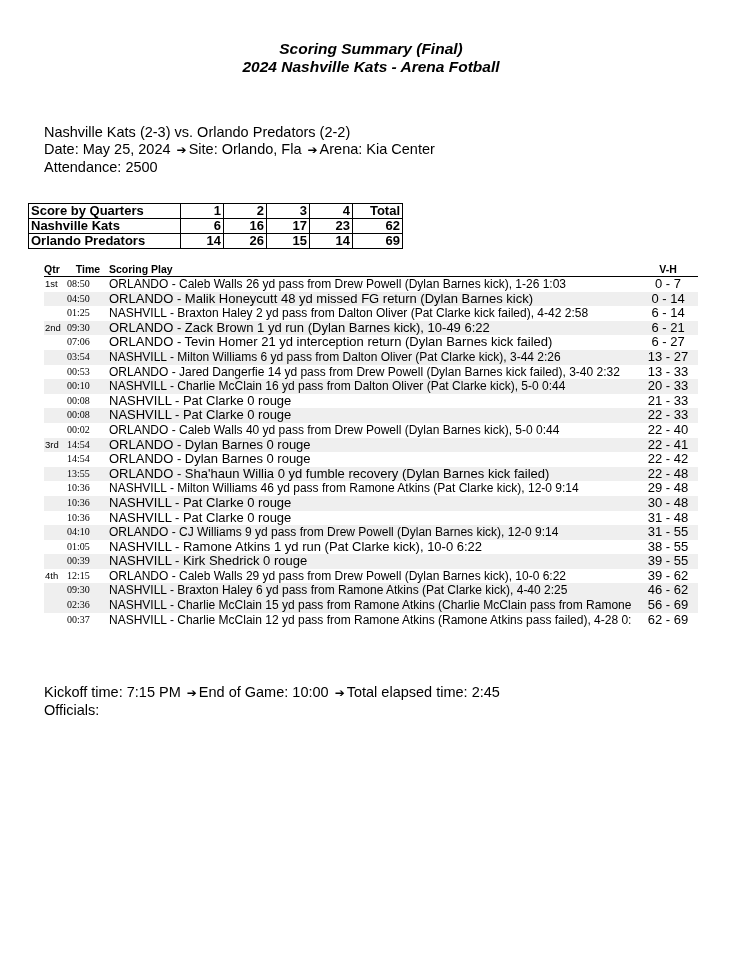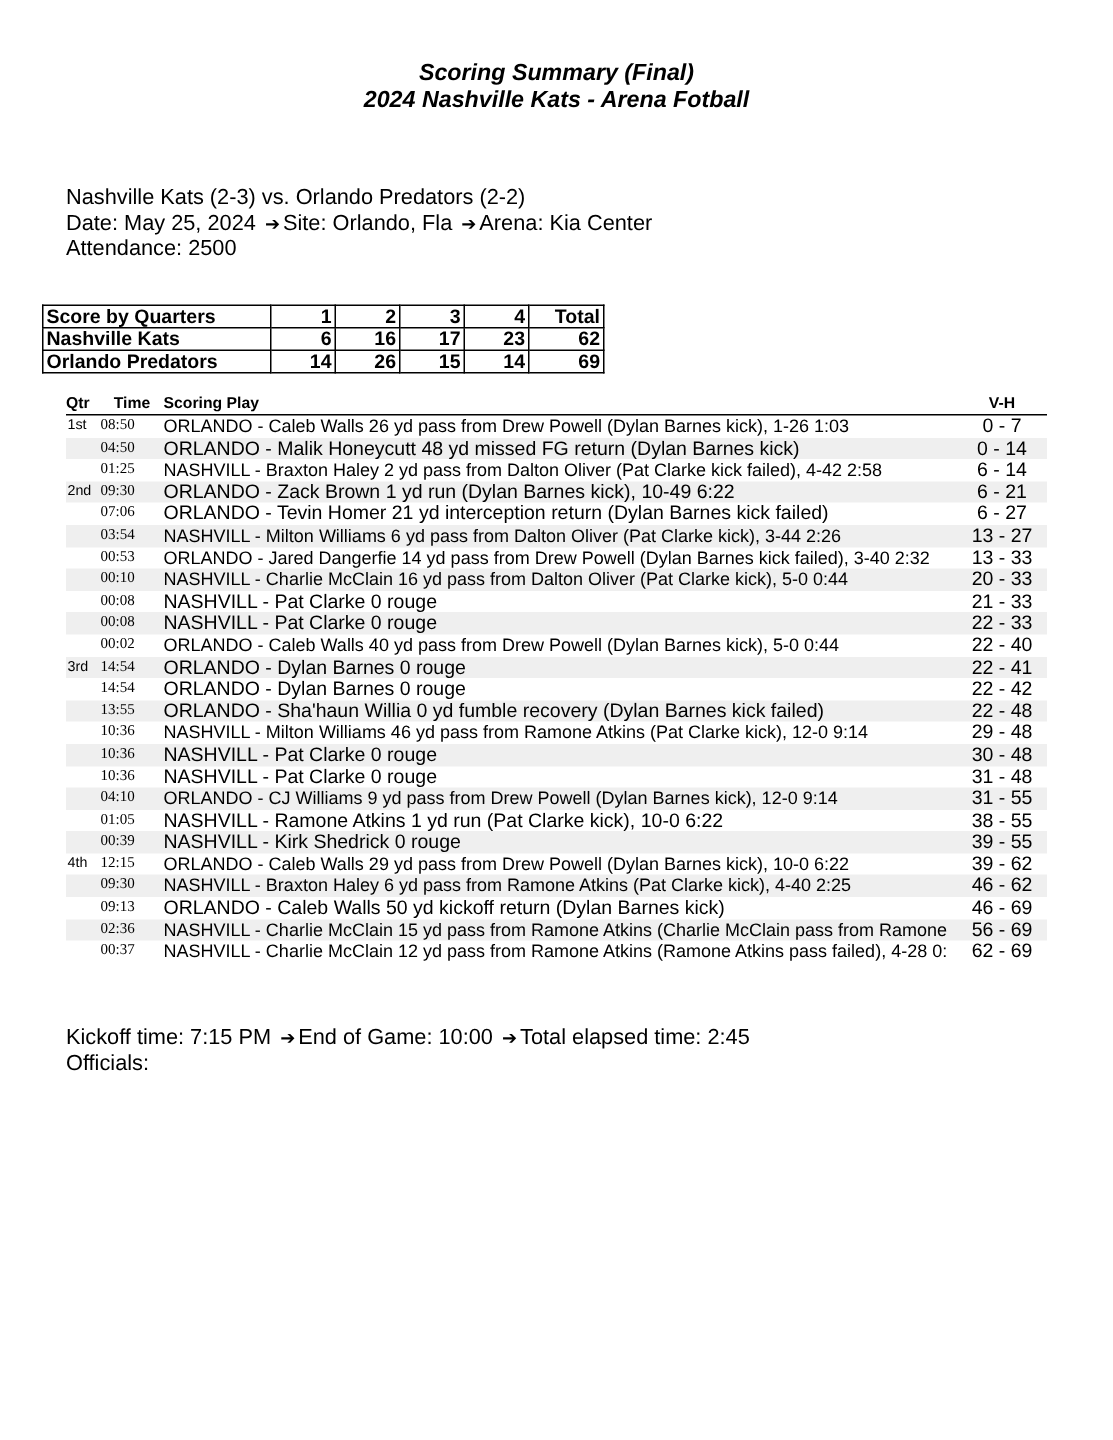--- a/index.html
+++ b/index.html
@@ -210,26 +210,20 @@
         <span class="time">12:15</span>
         <span class="play">ORLANDO - Caleb Walls 29 yd pass from Drew Powell (Dylan Barnes kick), 10-0 6:22</span>
         <span class="vh">39 - 62</span>
       </div>
       <div class="prow alt">
         <span class="qtr"></span>
         <span class="time">09:30</span>
         <span class="play">NASHVILL - Braxton Haley 6 yd pass from Ramone Atkins (Pat Clarke kick), 4-40 2:25</span>
         <span class="vh">46 - 62</span>
       </div>
-      <div class="prow">
-        <span class="qtr"></span>
-        <span class="time">09:13</span>
-        <span class="play lg">ORLANDO - Caleb Walls 50 yd kickoff return (Dylan Barnes kick)</span>
-        <span class="vh">46 - 69</span>
-      </div>
       <div class="prow alt">
         <span class="qtr"></span>
         <span class="time">02:36</span>
         <span class="play">NASHVILL - Charlie McClain 15 yd pass from Ramone Atkins (Charlie McClain pass from Ramone</span>
         <span class="vh">56 - 69</span>
       </div>
       <div class="prow">
         <span class="qtr"></span>
         <span class="time">00:37</span>
         <span class="play">NASHVILL - Charlie McClain 12 yd pass from Ramone Atkins (Ramone Atkins pass failed), 4-28 0:</span>

